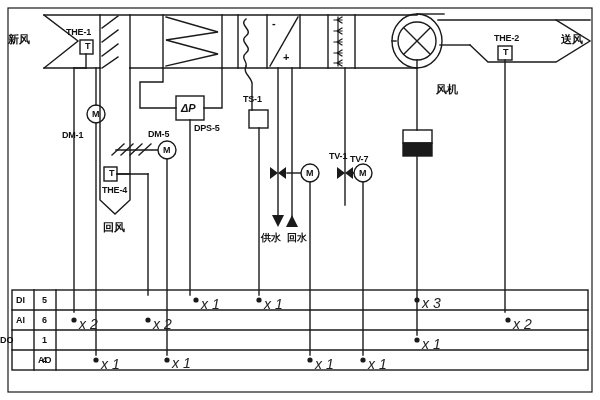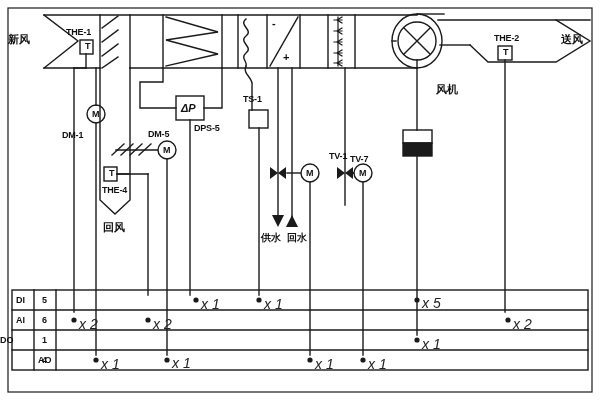--- a/index.html
+++ b/index.html
@@ -207,21 +207,21 @@
   <div class="lbl rowlbl" style="left:42px;top:316px;">6</div>
 
   <div class="lbl rowlbl" style="left:0;top:336px;">DO</div>
   <div class="lbl rowlbl" style="left:42px;top:336px;">1</div>
 
   <div class="lbl rowlbl" style="left:14px;top:356px;margin-left:24px;">AO</div>
   <div class="lbl rowlbl" style="left:42px;top:356px;">4</div>
 
   <div class="lbl mult" style="left:201px;top:297px;">x 1</div>
   <div class="lbl mult" style="left:264px;top:297px;">x 1</div>
-  <div class="lbl mult" style="left:422px;top:296px;">x 5</div>
+  <div class="lbl mult" style="left:422px;top:296px;">x 3</div>
 
   <div class="lbl mult" style="left:79px;top:317px;">x 2</div>
   <div class="lbl mult" style="left:153px;top:317px;">x 2</div>
   <div class="lbl mult" style="left:513px;top:317px;">x 2</div>
 
   <div class="lbl mult" style="left:422px;top:337px;">x 1</div>
 
   <div class="lbl mult" style="left:101px;top:357px;">x 1</div>
   <div class="lbl mult" style="left:172px;top:356px;">x 1</div>
   <div class="lbl mult" style="left:315px;top:357px;">x 1</div>

